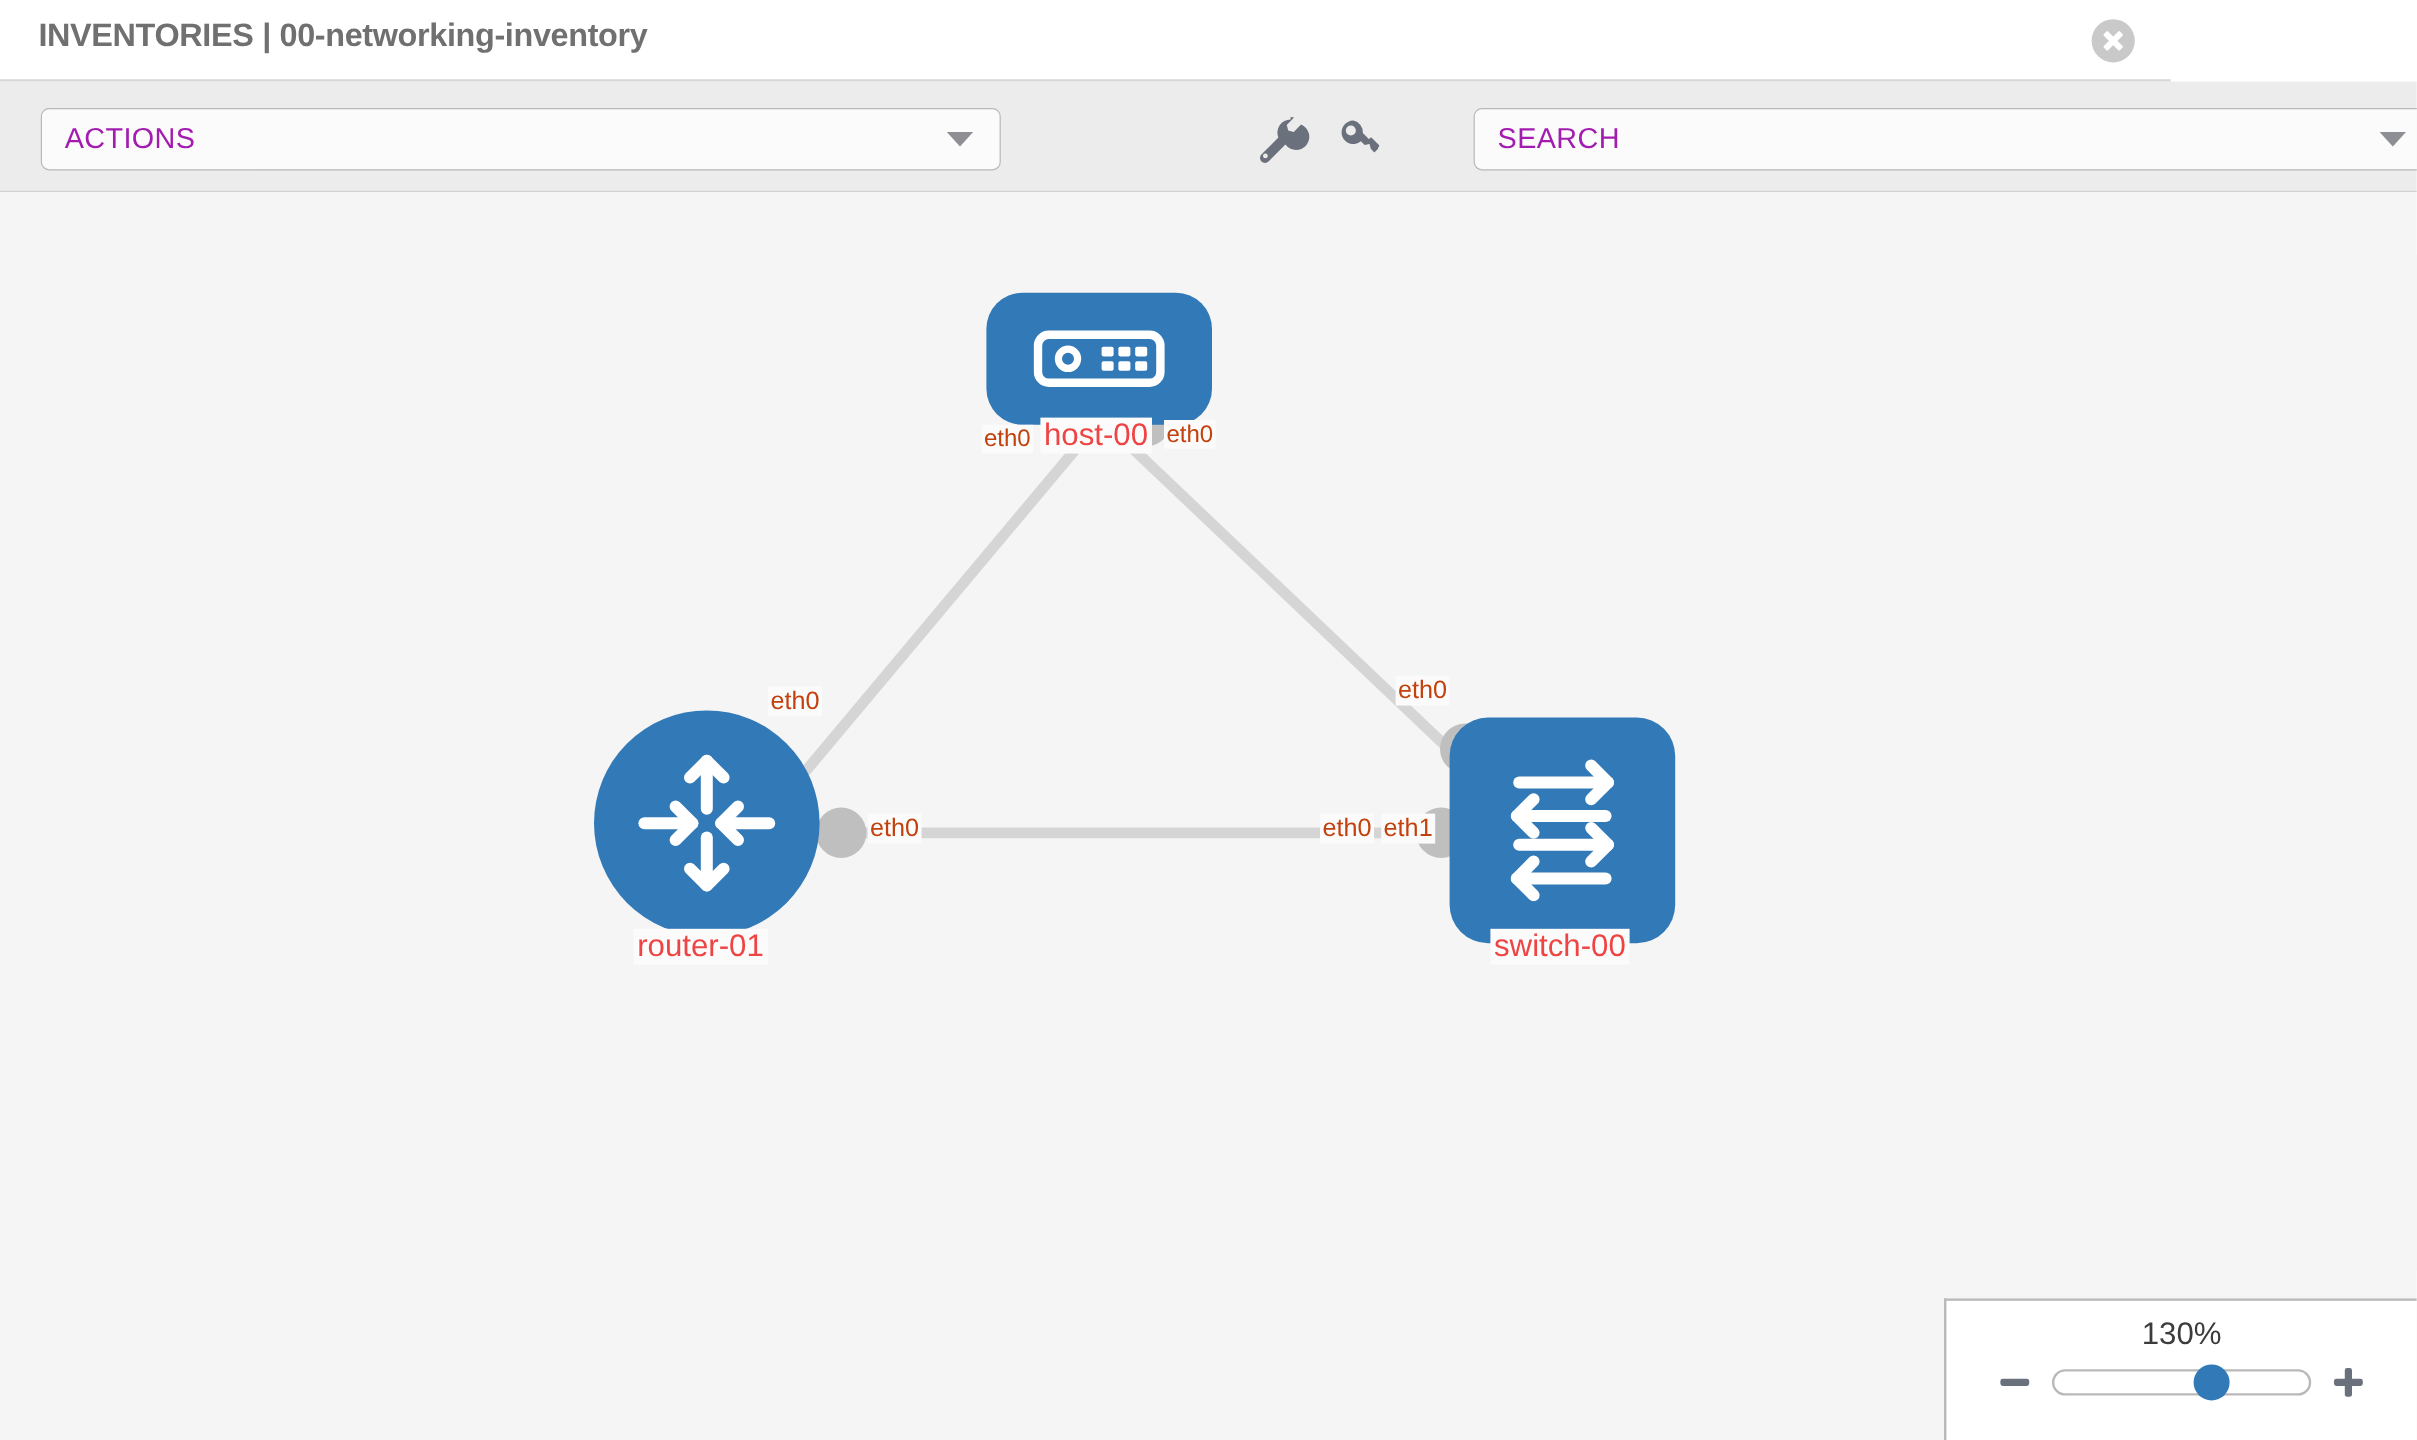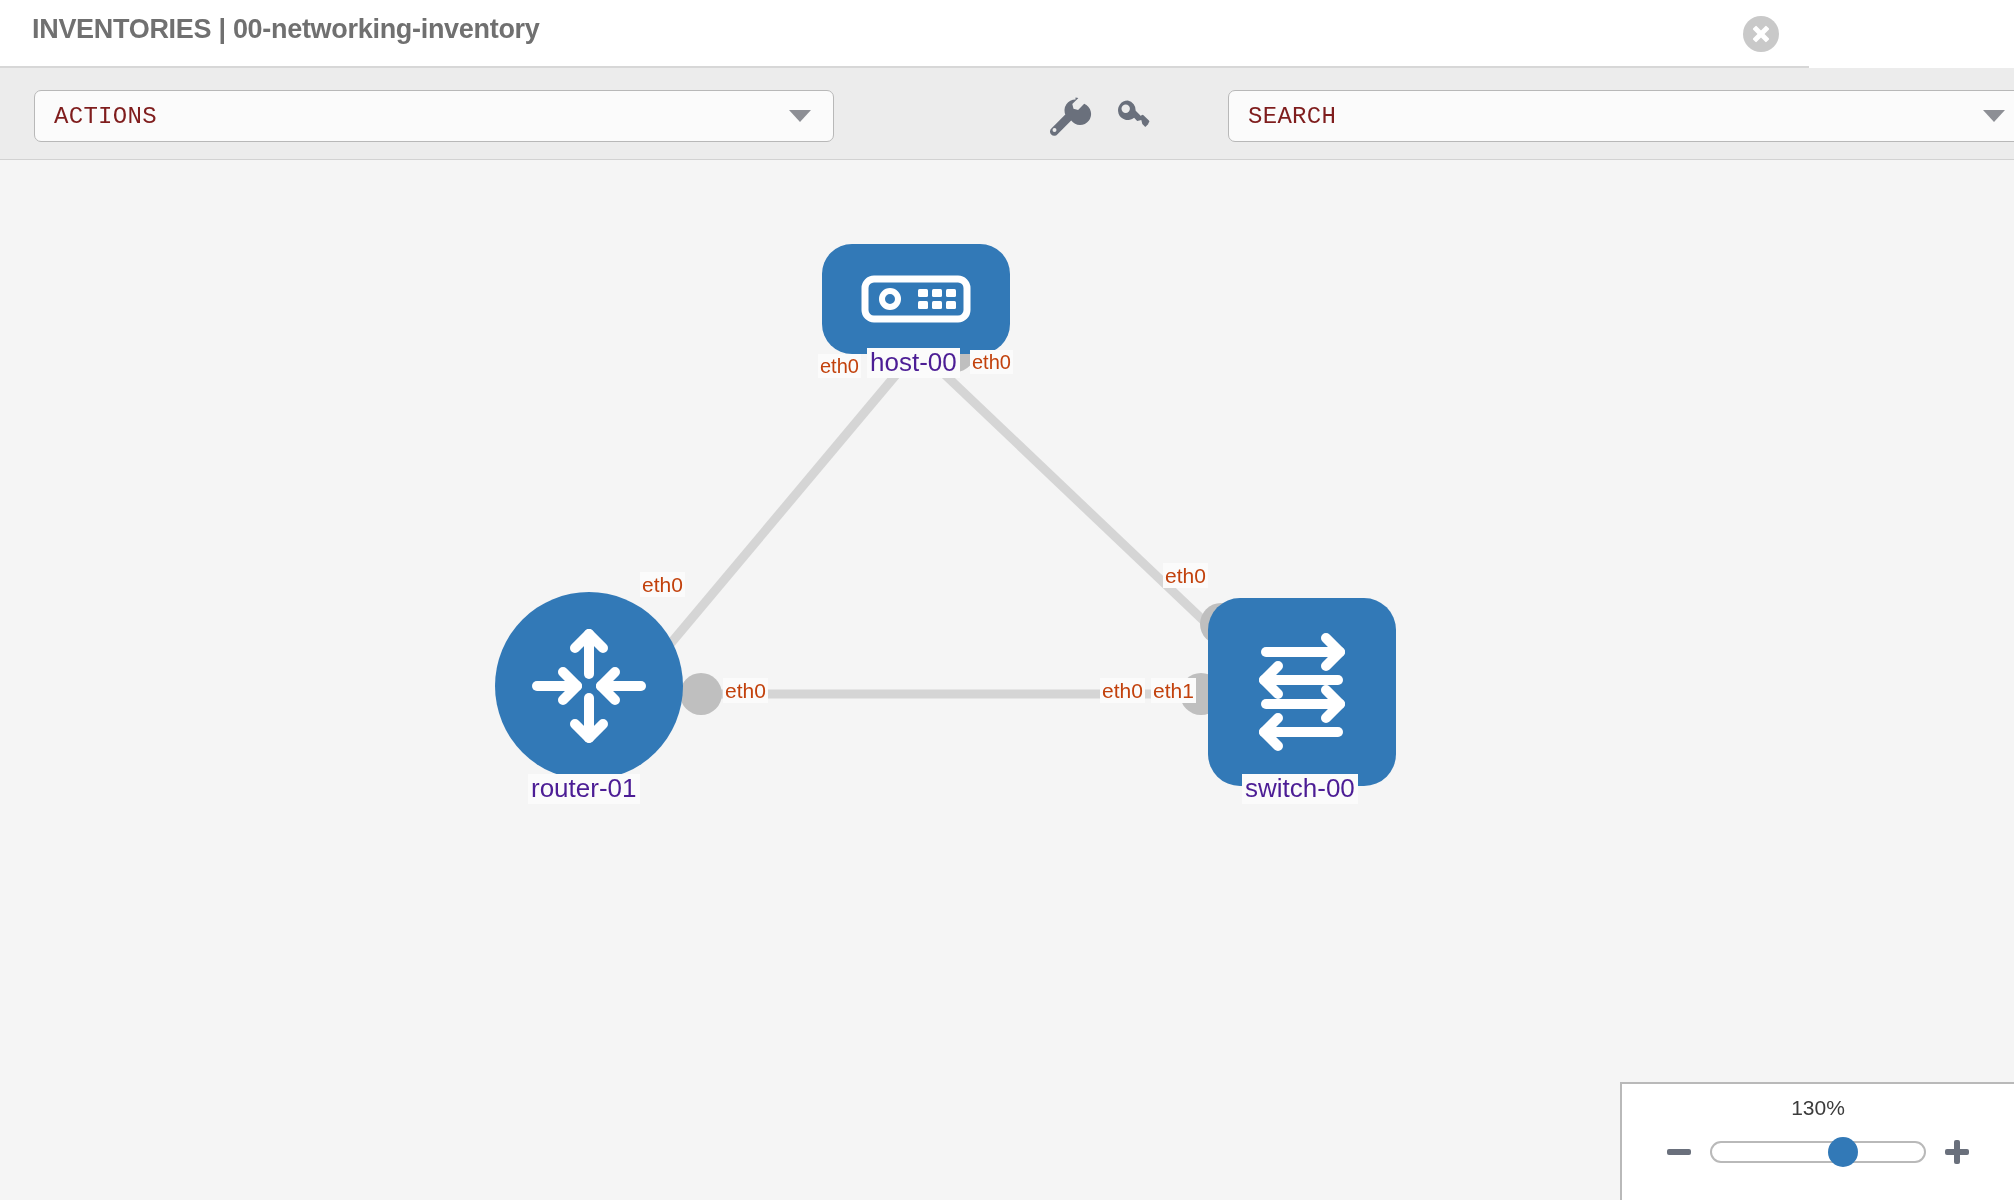--- a/index.html
+++ b/index.html
@@ -54,25 +54,24 @@
     background: #fbfbfb;
     border: 1px solid #b8b8b8;
     border-radius: 7px;
     cursor: pointer;
   }
   #actions-select { left: 34px; top: 22px; width: 800px; height: 52px; }
   #search-select  { left: 1228px; top: 22px; width: 800px; height: 52px; }
   .select-label {
     position: absolute; left: 19px; top: 50%;
     transform: translateY(-50%);
-    font-size: 24px; color: #7f1d1d;
+    font-size: 24px; color: #a21caf;
     font-stretch: condensed;
     letter-spacing: 0.3px;
     white-space: nowrap;
-    font-family: Liberation Mono, monospace;
   }
   .caret {
     position: absolute; right: 22px; top: 50%;
     transform: translateY(-50%);
     width: 0; height: 0;
     border-left: 11px solid transparent;
     border-right: 11px solid transparent;
     border-top: 12px solid #8d8f95;
   }
   .tool-icon {
@@ -96,21 +95,21 @@
   .node { position: absolute; }
   .node-shape {
     position: absolute;
     background: #3279b7;
     display: flex; align-items: center; justify-content: center;
     cursor: pointer;
   }
   .node-label {
     position: absolute;
     background: #fbfbfb;
-    color: #4c1d95;
+    color: #ef4444;
     font-size: 26px;
     white-space: nowrap;
     padding: 0 3px;
     line-height: 1.15;
   }
   .port {
     position: absolute;
     width: 42px; height: 42px;
     background: #bfbfbf;
     border-radius: 50%;
@@ -131,21 +130,21 @@
   .zoom-panel {
     position: absolute; left: 1620px; top: 1082px;
     width: 394px; height: 118px;
     background: #ffffff;
     border-top: 2px solid #b9b9b9;
     border-left: 2px solid #b9b9b9;
   }
   .zoom-pct {
     position: absolute; left: 0; right: 0; top: 12px;
     text-align: center;
-    font-size: 21px; color: #3c3c3c;
+    font-size: 26px; color: #3c3c3c;
   }
   .zoom-row {
     position: absolute; left: 0; right: 0; top: 48px;
     height: 40px;
     display: flex; align-items: center; justify-content: center;
   }
   .zoom-minus, .zoom-plus {
     position: relative; width: 34px; height: 34px;
     flex: 0 0 auto; cursor: pointer;
   }

